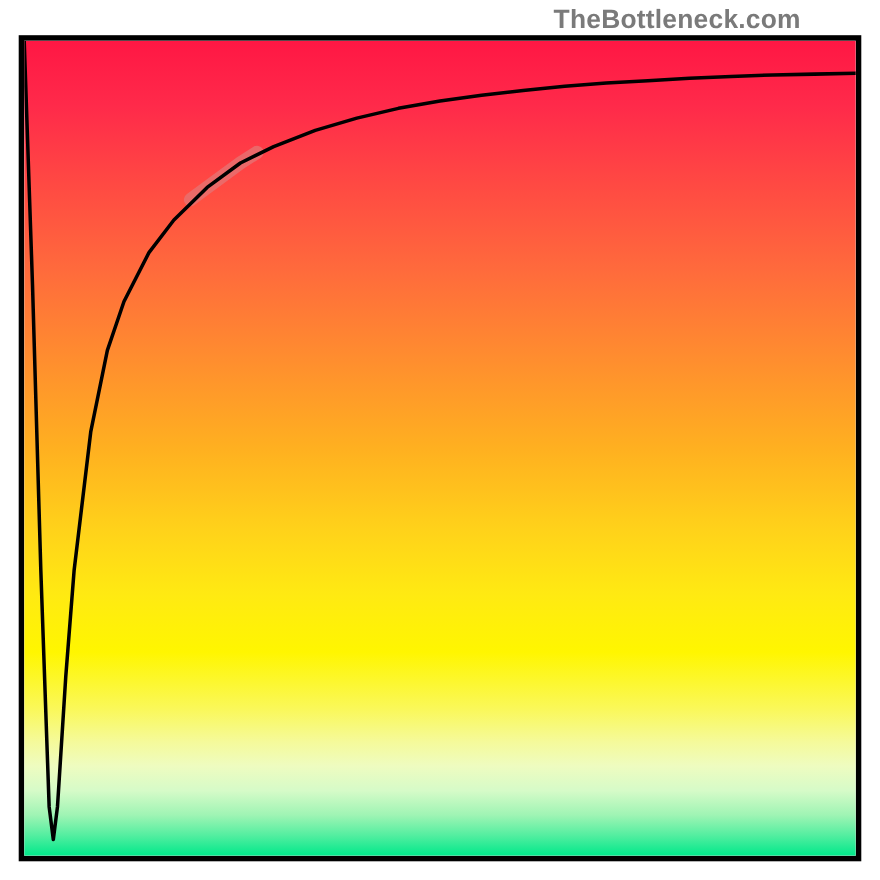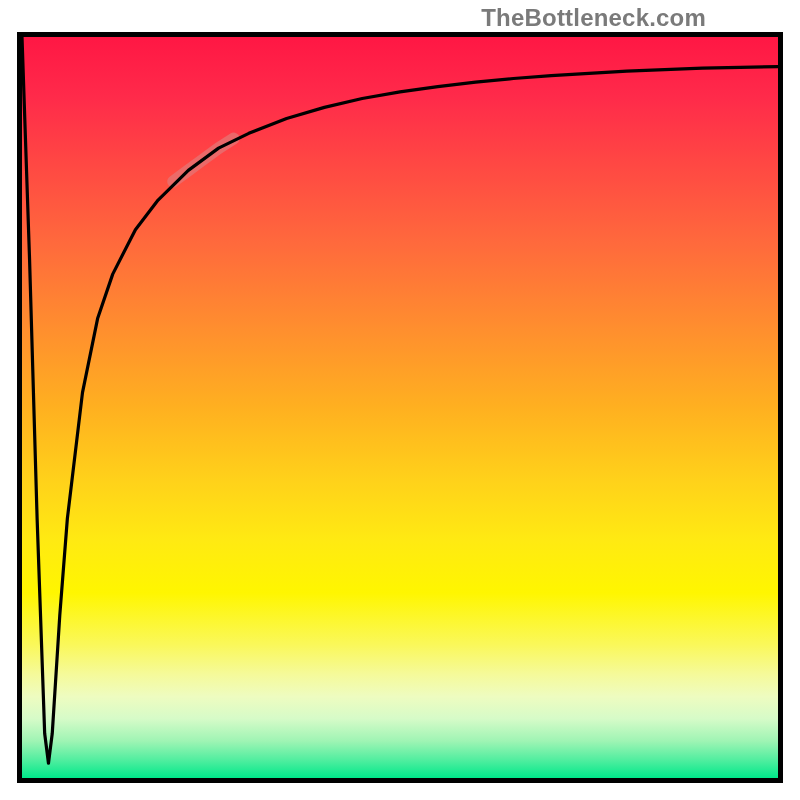--- a/index.html
+++ b/index.html
@@ -8,20 +8,21 @@
     width: 800px;
     height: 800px;
     background: #ffffff;
     font-family: Arial, Helvetica, sans-serif;
     overflow: hidden;
   }
   .stage {
     position: relative;
     width: 720px;
     height: 800px;
+    padding-left: 22px;
   }
   .watermark {
     position: absolute;
     top: 4px;
     right: 14px;
     font-size: 24px;
     font-weight: 600;
     color: #7a7a7a;
     letter-spacing: 0.2px;
     z-index: 5;

